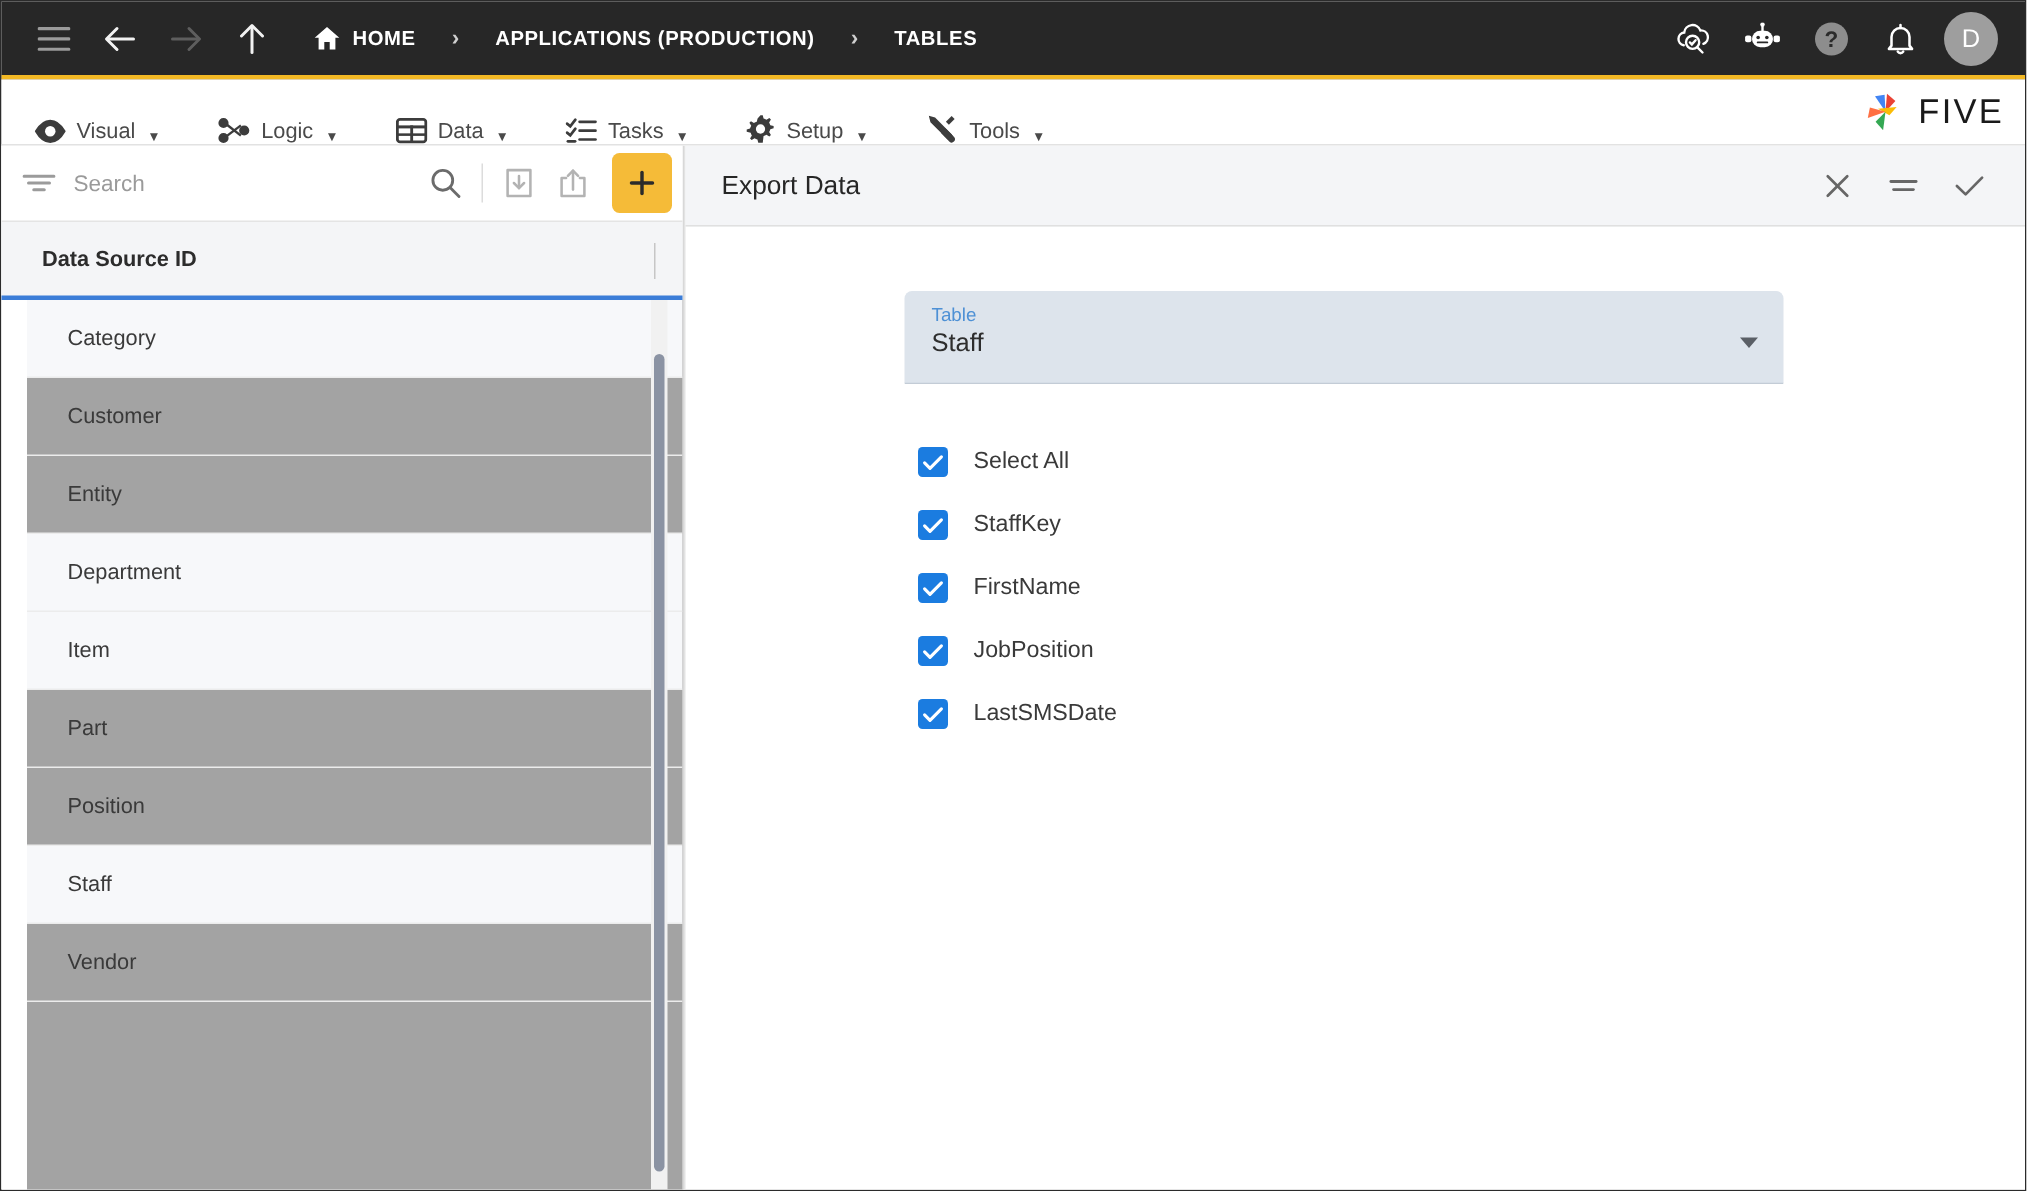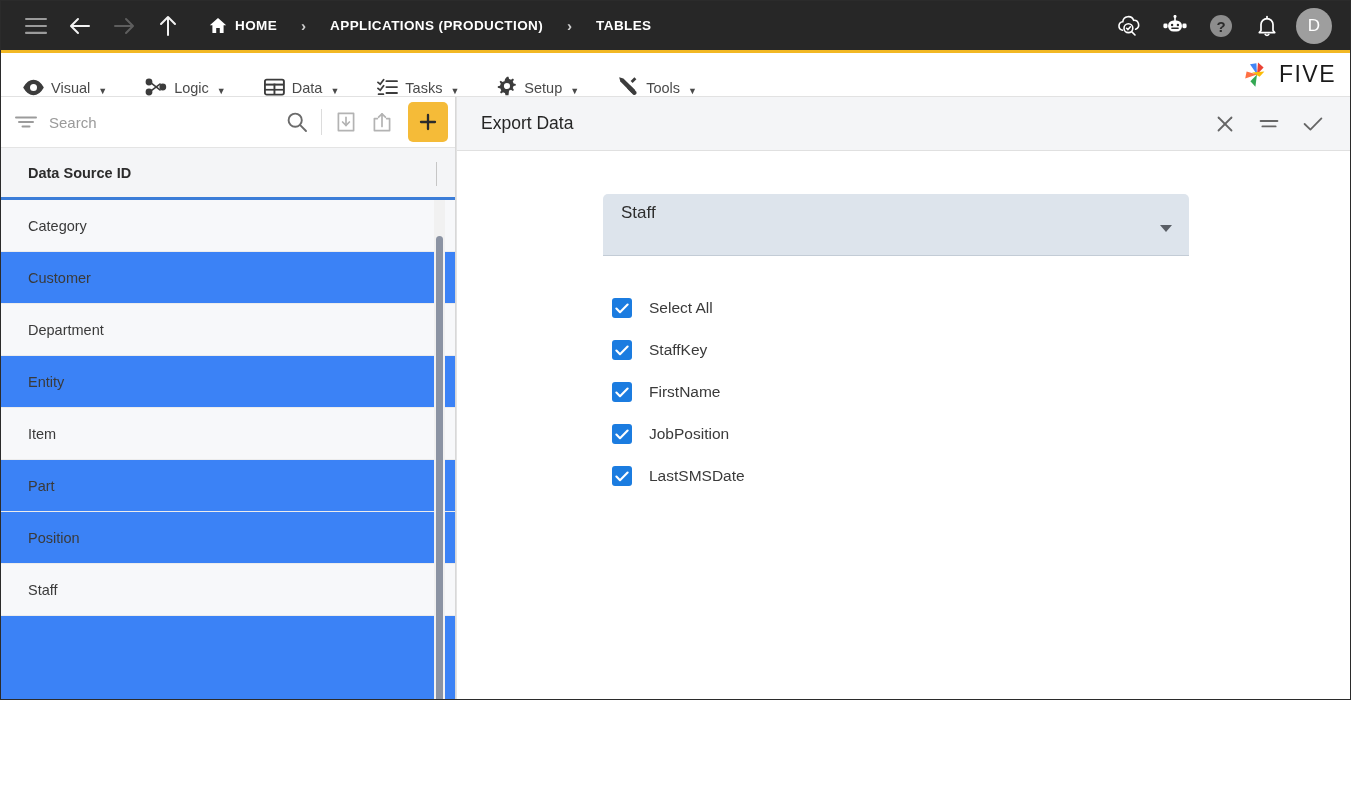--- a/index.html
+++ b/index.html
@@ -4,21 +4,21 @@
 <style>
   * { box-sizing: border-box; margin: 0; padding: 0; }
   html, body {
     width: 1351px; height: 794px;
     font-family: "Liberation Sans", sans-serif;
     background: #ffffff;
     overflow: hidden;
   }
   .app {
     position: relative;
-    width: 1351px; height: 700px;
+    width: 1351px; height: 794px;
     border: 1px solid #2b2b2b;
     background: #fff;
     display: flex; flex-direction: column;
   }
 
   
   .topbar {
     height: 52px; flex: 0 0 52px;
     background: #272727;
     display: flex; align-items: center;
@@ -141,22 +141,23 @@
     position: relative;
   }
   .col-resizer {
     position: absolute; right: 18px; top: 14px;
     width: 1px; height: 24px; background: #c6c6c6;
     cursor: col-resize;
   }
 
   .grid-body {
     flex: 1; position: relative; overflow: hidden;
-    background: #3b82f6;
+    background: #a3a3a3;
     min-height: 0;
+    margin-left: 17px;
   }
   .row {
     height: 52px;
     display: flex; align-items: center;
     padding-left: 27px;
     font-size: 14.5px; color: #3a3a3a;
     border-bottom: 1px solid #ececec;
     cursor: pointer;
   }
   .row.alt { background: #f7f8fa; }
@@ -466,37 +467,40 @@
 
       <div class="grid-body">
         <div class="vtrack"></div>
         <div id="rows-container">
             <div class="row alt">
               <span>Category</span>
             </div>
             <div class="row">
               <span>Customer</span>
             </div>
+            <div class="row">
+              <span>Entity</span>
+            </div>
             <div class="row alt">
               <span>Department</span>
             </div>
-            <div class="row">
-              <span>Entity</span>
-            </div>
             <div class="row alt">
               <span>Item</span>
             </div>
             <div class="row">
               <span>Part</span>
             </div>
             <div class="row">
               <span>Position</span>
             </div>
             <div class="row alt">
               <span>Staff</span>
+            </div>
+            <div class="row">
+              <span>Vendor</span>
             </div>
           </div>
         <div class="vscroll"></div>
       </div>
 
     </div>
 
     <div class="right">
 
       <div class="panel-head">
@@ -519,20 +523,21 @@
               <path d="M2.6 10 L8.4 15.6 L19.4 4.4"></path>
             </svg>
           </span>
         </div>
       </div>
 
       <div class="panel-body">
 
         <div class="field-wrap">
           <div class="select-field">
+            <div class="field-label">Table</div>
             <div class="field-value">Staff</div>
             <span class="field-caret"></span>
           </div>
         </div>
 
         <div class="checklist" id="checklist">
             <div class="ck-row">
               <span class="ck-box" style="background: rgb(27, 124, 224);">
                 <svg width="14" height="11" viewBox="0 0 14 11" fill="none" stroke="#ffffff" stroke-width="2.1" stroke-linecap="round" stroke-linejoin="round">
                   <path d="M1.4 5.6 L5 9.2 L12.6 1.6"></path>

